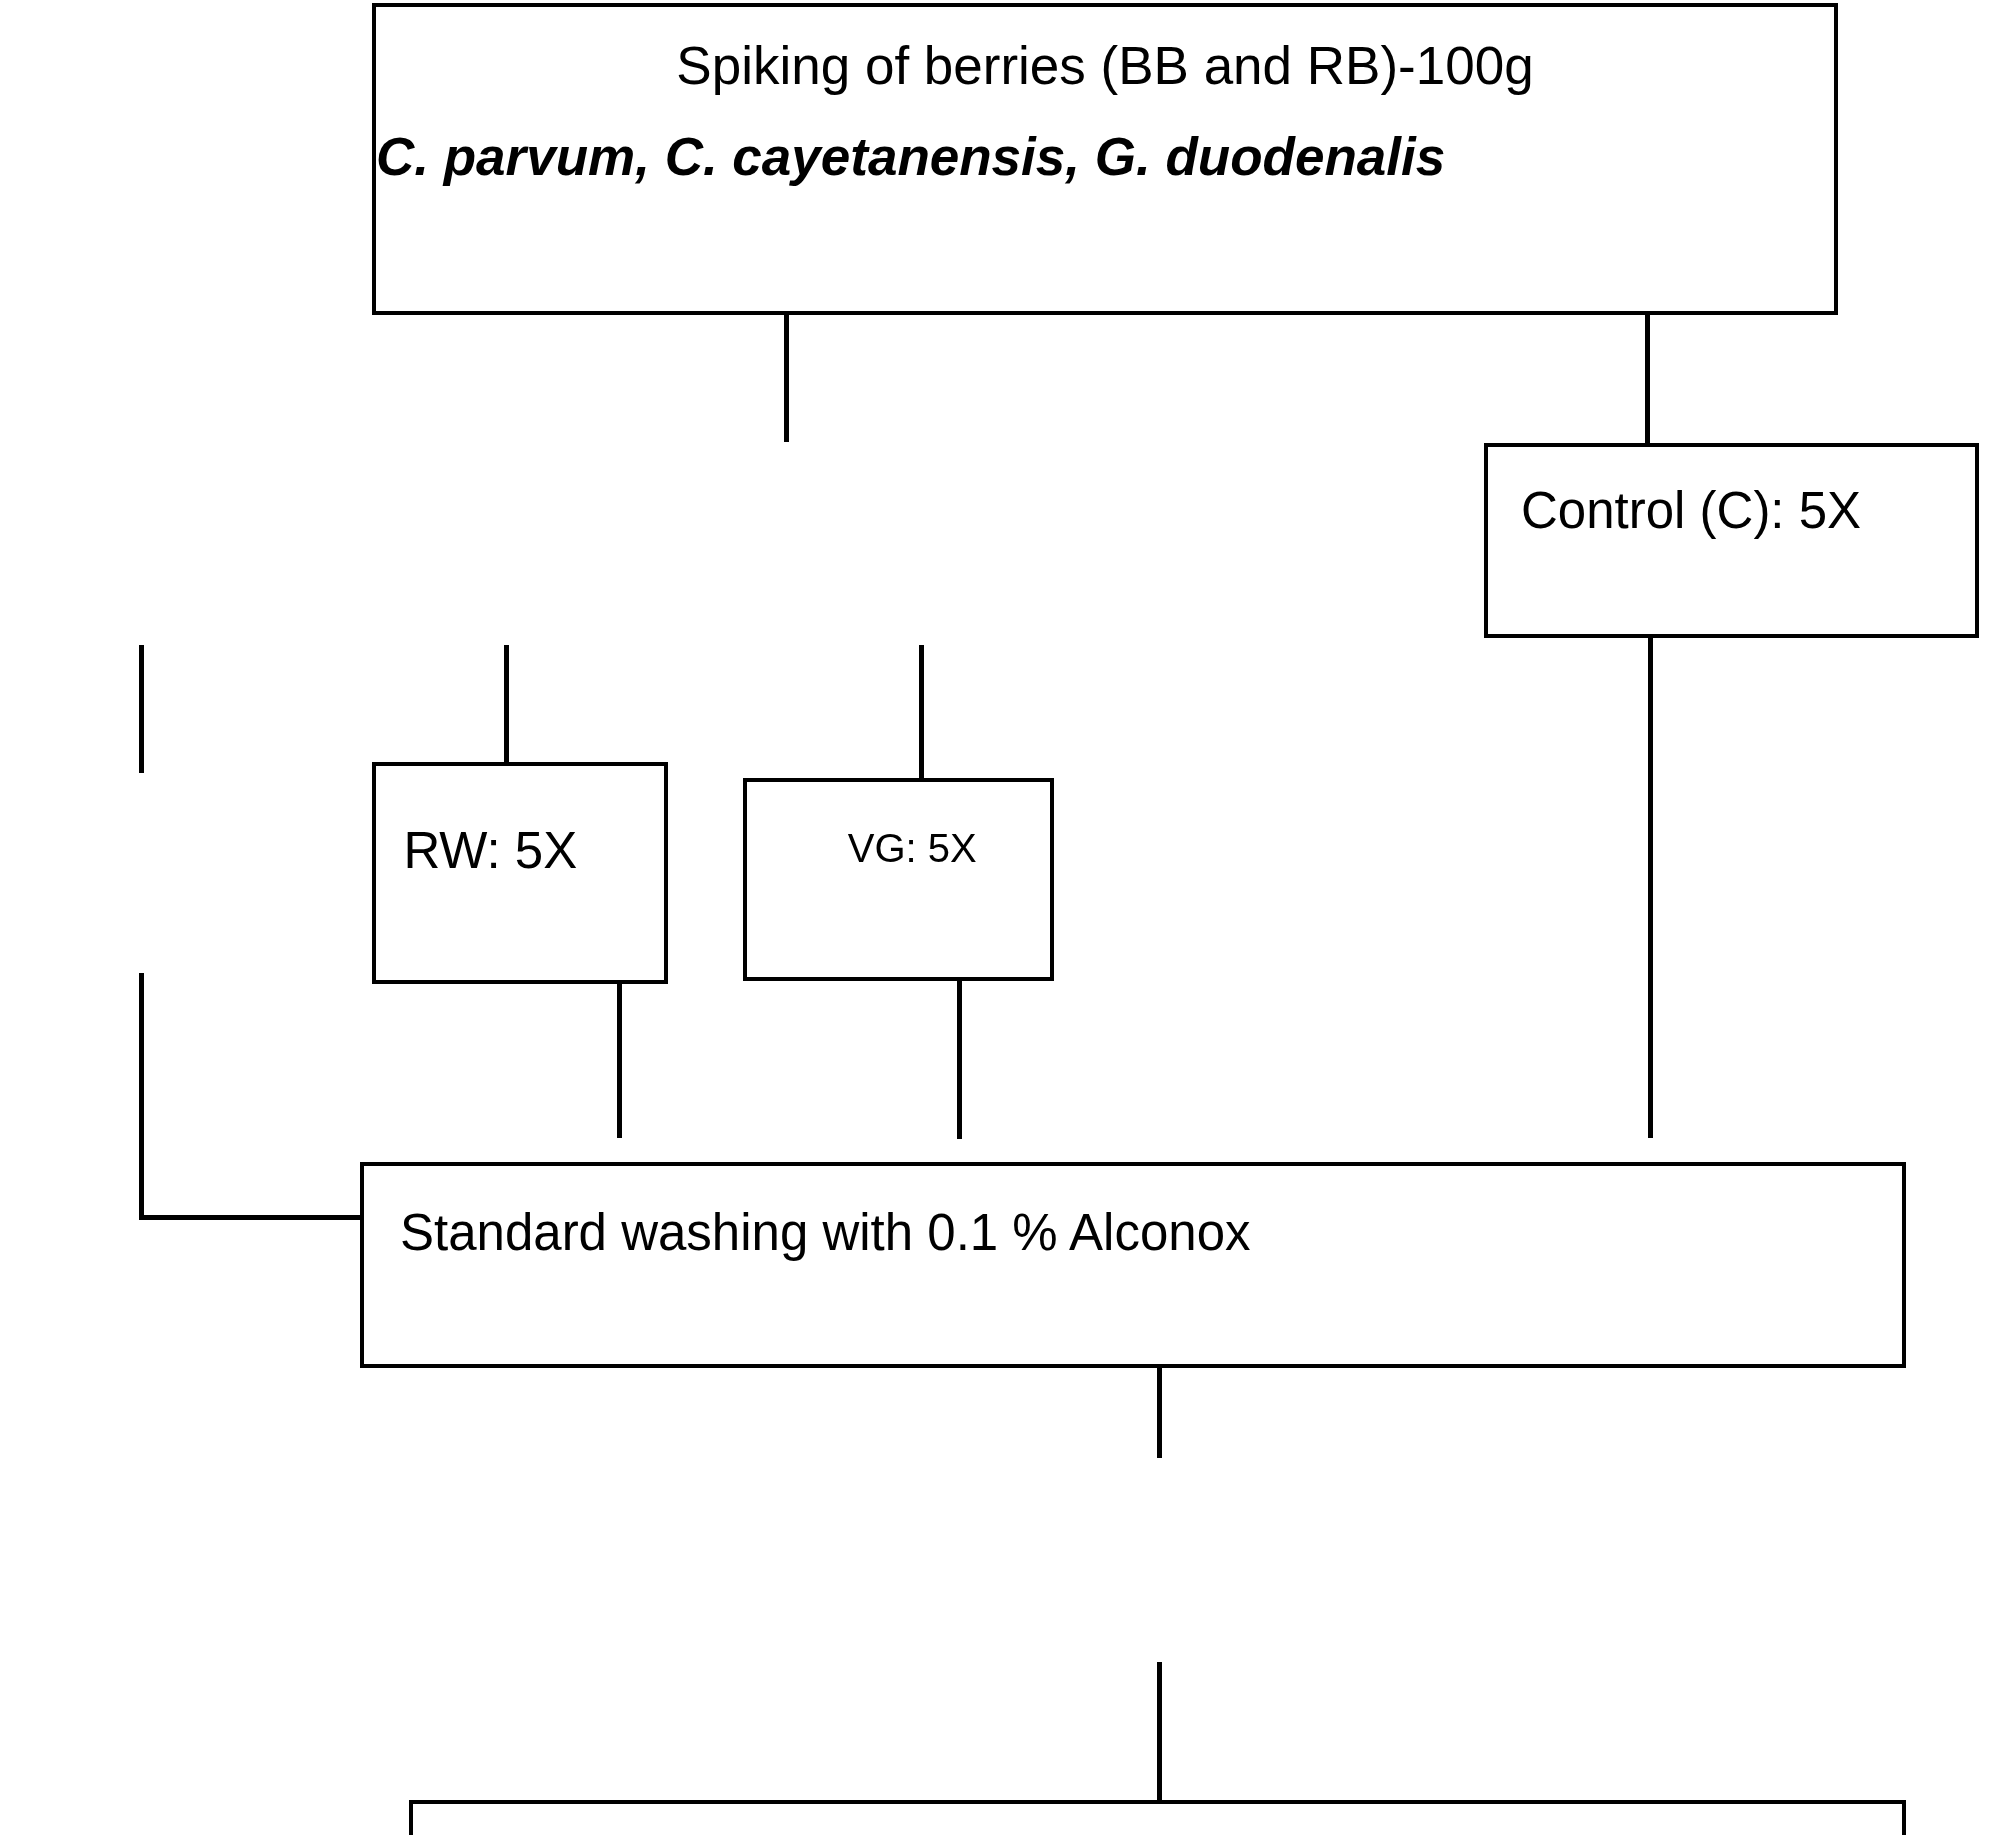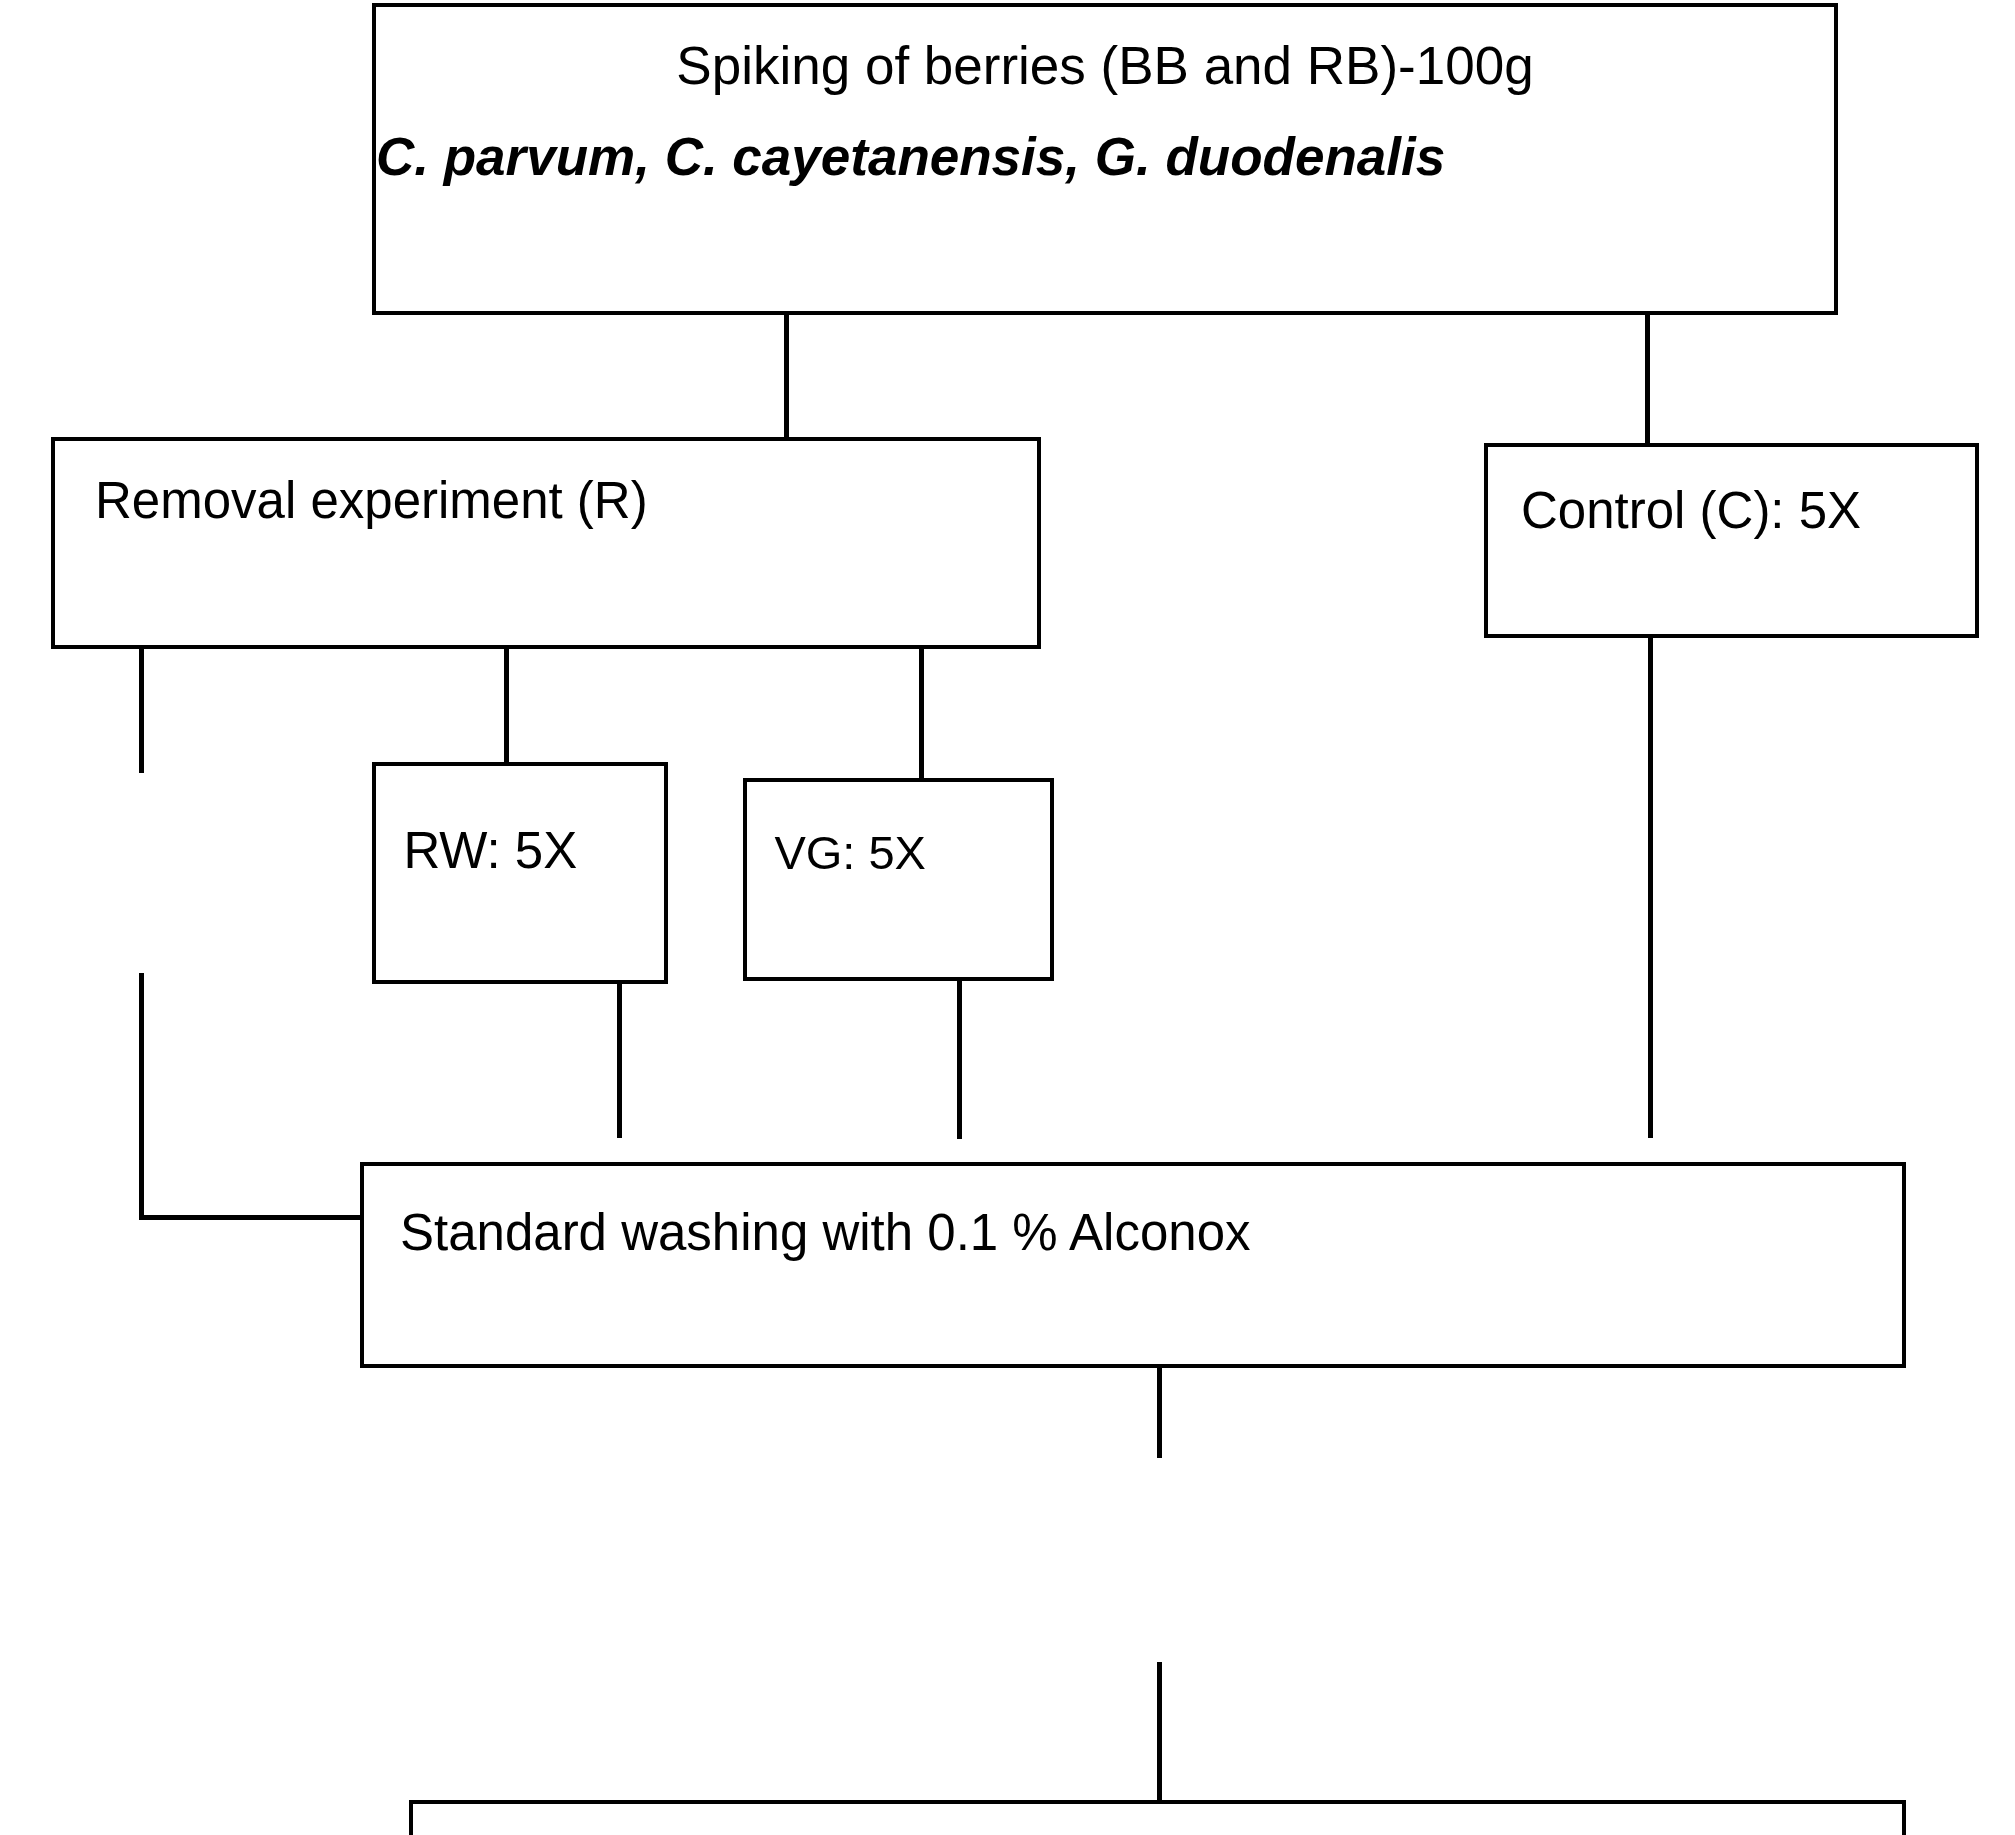--- a/index.html
+++ b/index.html
@@ -47,21 +47,21 @@
   #node-dna          { left:383px;  top:1455px; width:1519px; height:212px; }
   #node-qpcr         { left:409px;  top:1800px; width:1497px; height:219px; }
 
   
   #node-spiking .line1 { top:23px;  text-align:center; font-size:53px; }
   #node-spiking .line2 { top:114px; text-align:left; font-size:53px; font-style:italic; font-weight:700; }
   #node-removal  .label { top:26px;  left:40px;  text-align:left; font-size:51px; }
   #node-control  .label { top:30px;  left:33px;  text-align:left; font-size:51px; }
   #node-sp       .label { top:60px;  left:27.4px;  text-align:left; font-size:51px; }
   #node-rw       .label { top:51px;  left:27.4px;  text-align:left; font-size:51px; }
-  #node-vg       .label { top:40px;  left:27.4px;  text-align:left; font-size:47px; }
+  #node-vg       .label { top:40px;  left:27.4px;  text-align:center; font-size:40px; }
   #node-washing  .label { top:33px;  left:36px;  text-align:left; font-size:51px; }
   #node-dna      .label { top:36px;  left:33px;  text-align:left; font-size:51px; }
 
   
   .conn {
     position: absolute;
     background: #000000;
     z-index: 1;
   }
   .v { width: 4.8px; }
@@ -94,23 +94,20 @@
 </head>
 <body>
 
 <div id="canvas">
 
   <div class="node" id="node-spiking">
     <div class="label line1"><span>Spiking of berries (BB and RB)-</span><span class="b">100g</span></div>
     <div class="label line2">C. parvum, C. cayetanensis, G. duodenalis</div>
   </div>
 
-  <div class="node" id="node-removal">
-    <div class="label">Removal experiment (R)</div>
-  </div>
 
   <div class="node" id="node-control">
     <div class="label"><span>Control (C): </span><span class="b">5X</span></div>
   </div>
 
 
   <div class="node" id="node-rw">
     <div class="label"><span>RW: </span><span class="b">5X</span></div>
   </div>
 

